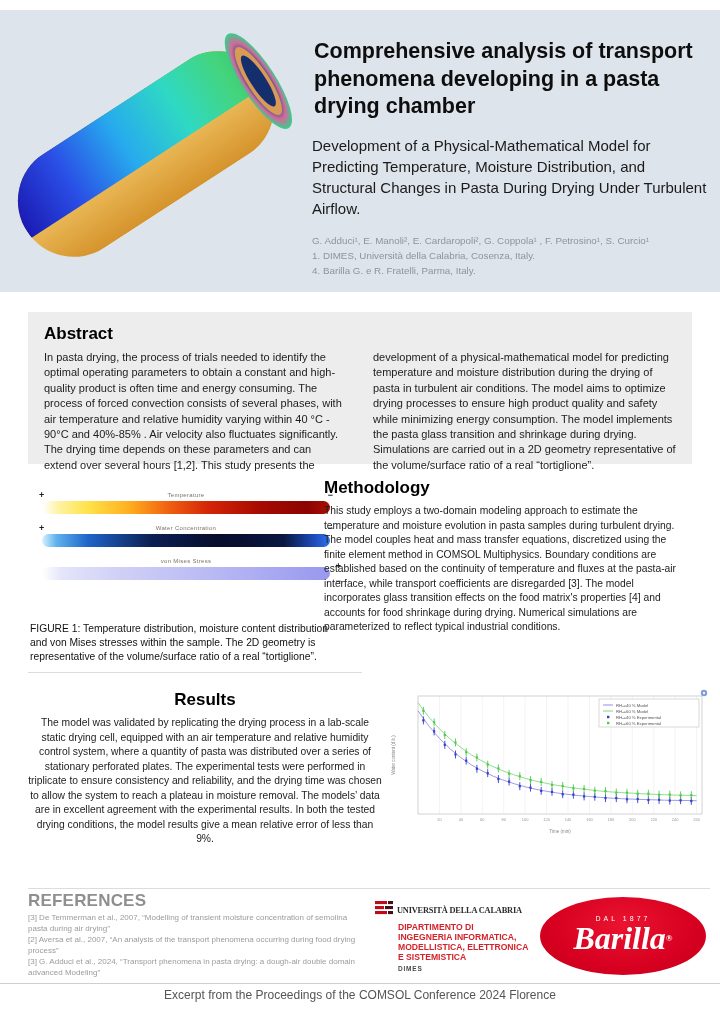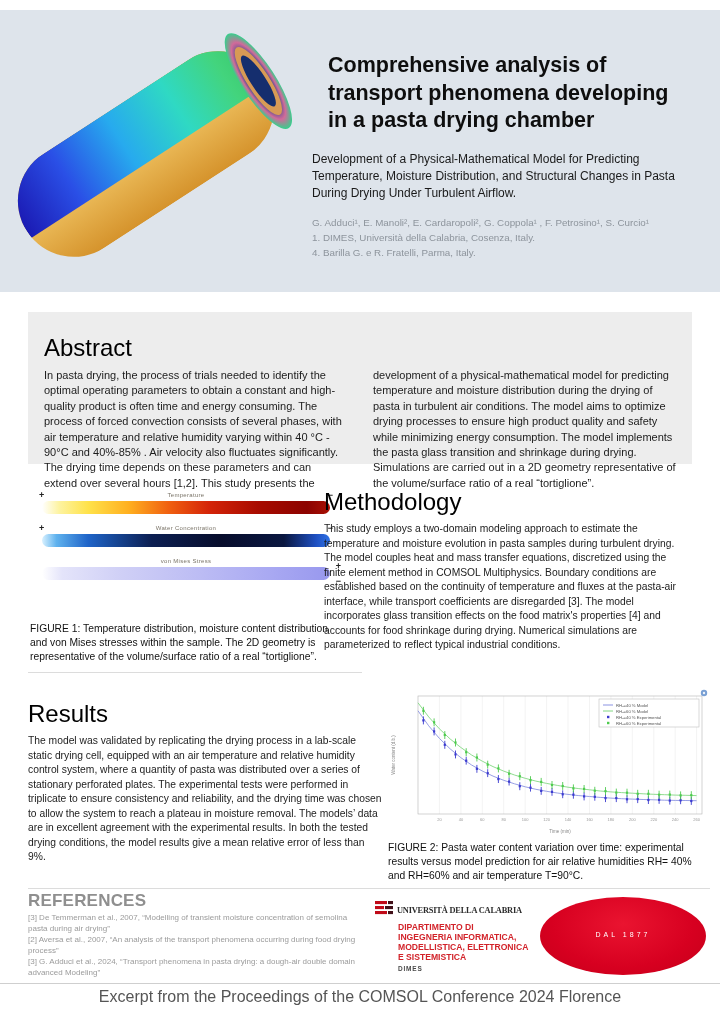--- a/index.html
+++ b/index.html
@@ -3,28 +3,28 @@
 <meta charset="utf-8">
 <style>
   html,body{margin:0;padding:0;background:#fff;}
   .poster{position:relative;width:720px;height:1016px;background:#fff;overflow:hidden;
           font-family:"Liberation Sans",sans-serif;color:#1c1c1c;}
 
   
   .header-band{position:absolute;left:0;top:10px;width:720px;height:282px;background:#dee4eb;}
   .pasta-svg{position:absolute;left:-4px;top:6px;width:300px;height:286px;}
   .title-block{position:absolute;left:312px;top:36px;width:396px;}
-  .main-title{margin:16px;font-size:21.5px;font-weight:bold;color:#0e0e0e;line-height:1.28;}
-  .subtitle{margin-top:8px;font-size:12px;color:#1a1a1a;line-height:1.42;}
+  .main-title{margin:2px;font-size:21.5px;font-weight:bold;color:#0e0e0e;line-height:1.28;}
+  .subtitle{margin-top:14px;font-size:15px;color:#1a1a1a;line-height:1.42;}
   .authors-block{margin-top:13px;font-size:9.8px;color:#8d949c;line-height:1.55;}
 
   
   .abstract-panel{position:absolute;left:28px;top:312px;width:664px;height:152px;background:#ededed;
                   padding:10px 16px 8px;box-sizing:border-box;}
-  .sec-heading{margin:12px 0 6px;font-size:24px;font-weight:normal;color:#000;}
+  .sec-heading{margin:2px 0 6px;font-size:17px;font-weight:bold;color:#000;}
   .abstract-body{column-count:2;column-gap:26px;font-size:11px;line-height:1.4;text-align:left;}
 
   
   .fig1{position:absolute;left:30px;top:492px;width:312px;}
   .cbar-row{position:relative;margin-bottom:11px;}
   .cbar-label{text-align:center;font-size:6px;color:#7a7468;letter-spacing:.3px;height:9px;}
   .cbar-wrap{position:relative;margin:0 12px;height:13px;}
   .cbar{height:13px;border-radius:7px;}
   .sign{position:absolute;font-size:9px;font-weight:bold;color:#222;line-height:1;}
   .sign.tl{left:-3px;top:-10px;}
@@ -33,21 +33,21 @@
   .sign.rb{right:-11px;bottom:-6px;}
   .fig1-caption{position:absolute;left:30px;top:606px;width:302px;font-size:10.3px;line-height:1.36;color:#111;margin-top:16px;}
 
   .rule{position:absolute;height:1px;background:#dcdcdc;}
   #rule-left{left:28px;top:672px;width:334px;}
   #rule-mid{left:28px;top:888px;width:682px;}
   #rule-footer{left:0;top:983px;width:720px;background:#cfcfcf;}
 
   
   .methodology{position:absolute;left:324px;top:476px;width:358px;}
-  .results{position:absolute;left:28px;top:688px;width:354px;}
+  .results{position:absolute;left:28px;top:688px;width:354px;text-align:center;}
   .sec-body{font-size:10.3px;line-height:1.41;}
 
   
   .fig2{position:absolute;left:388px;top:684px;width:322px;}
   #chart-svg{width:322px;height:152px;display:block;background:#fff;}
   .chart-corner-icon{position:absolute;right:2px;top:-1px;width:8px;height:8px;}
   .fig2-caption{margin-top:5px;width:318px;font-size:10.3px;line-height:1.36;color:#111;}
 
   
   .references{position:absolute;left:28px;top:891px;width:338px;color:#9b9b9b;}
@@ -62,21 +62,21 @@
   .unical-dimes{margin-left:23px;font-size:6.5px;font-weight:bold;color:#4a4a4a;letter-spacing:.8px;}
 
   .barilla{position:absolute;left:540px;top:897px;width:166px;height:78px;border-radius:50%;
            background:radial-gradient(ellipse at 50% 35%, #ea1430 0%, #d70020 60%, #c40019 100%);
            display:flex;flex-direction:column;align-items:center;justify-content:center;color:#fff;}
   .barilla-dal{font-size:7px;letter-spacing:3px;margin-top:-3px;}
   .barilla-name{font-family:"Liberation Serif",serif;font-style:italic;font-weight:bold;font-size:32px;line-height:1;}
   .barilla-reg{font-size:9px;vertical-align:8px;font-style:normal;}
 
   
-  .footer-text{position:absolute;left:0;top:988px;width:720px;text-align:center;font-size:16px;color:#555;}
+  .footer-text{position:absolute;left:0;top:988px;width:720px;text-align:center;font-size:12px;color:#555;}
 </style>
 </head>
 <body>
 
 <div class="poster">
 
   <div class="header-band"></div>
 
   <svg class="pasta-svg" viewBox="0 0 300 286">
     <defs>
@@ -315,21 +315,20 @@
         <text x="228" y="22.5" font-size="4.2" fill="#555">RHₐ=40 % Model</text>
         <line x1="215" y1="27" x2="225" y2="27" stroke="#82d882" stroke-width="1"></line>
         <text x="228" y="28.5" font-size="4.2" fill="#555">RHₐ=60 % Model</text>
         <rect x="219" y="31.8" width="2.4" height="2.4" fill="#3b3bcf"></rect>
         <text x="228" y="34.5" font-size="4.2" fill="#555">RHₐ=40 % Experimental</text>
         <rect x="219" y="37.8" width="2.4" height="2.4" fill="#4ecb4e"></rect>
         <text x="228" y="40.5" font-size="4.2" fill="#555">RHₐ=60 % Experimental</text>
         <text x="172" y="149" font-size="4.5" fill="#888" text-anchor="middle">Time (min)</text>
         <text x="7" y="71" font-size="4.5" fill="#888" text-anchor="middle" transform="rotate(-90 7 71)">Water content (d.b.)</text>
       </svg>
-    <div class="fig2-caption">FIGURE 2:  Pasta water content variation over time: experimental results versus model prediction for air relative humidities RH= 40% and RH=60% and air temperature T=90°C.</div>
   </div>
 
   <div class="rule" id="rule-mid"></div>
 
   <div class="references">
     <h3 class="ref-heading">REFERENCES</h3>
     <div class="ref-item">[3] De Temmerman et al., 2007,  “Modelling of transient moisture concentration of semolina pasta during air drying”</div>
     <div class="ref-item">[2] Aversa et al., 2007, “An analysis of the transport phenomena occurring during food drying process”</div>
     <div class="ref-item">[3] G. Adduci et al., 2024, “Transport phenomena in pasta drying: a dough-air double domain advanced Modeling”</div>
   </div>
@@ -350,18 +349,19 @@
     </div>
     <div class="unical-dept">DIPARTIMENTO DI
 INGEGNERIA INFORMATICA,
 MODELLISTICA, ELETTRONICA
 E SISTEMISTICA</div>
     <div class="unical-dimes">DIMES</div>
   </div>
 
   <div class="barilla">
     <div class="barilla-dal">DAL 1877</div>
+    <div class="barilla-name"><span>Barilla</span><span class="barilla-reg">®</span></div>
   </div>
 
   <div class="rule" id="rule-footer"></div>
   <div class="footer-text">Excerpt from the Proceedings of the COMSOL Conference 2024 Florence</div>
 
 </div>
 
 </body></html>

